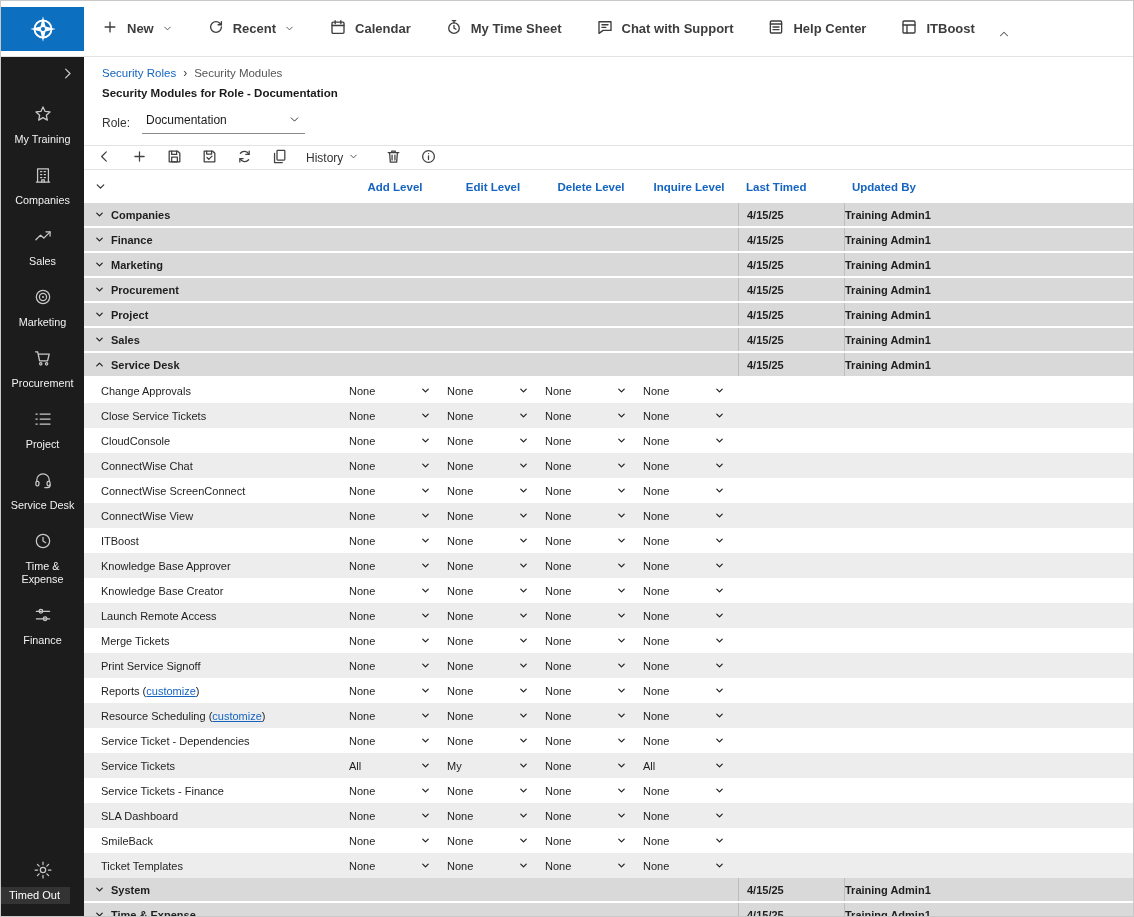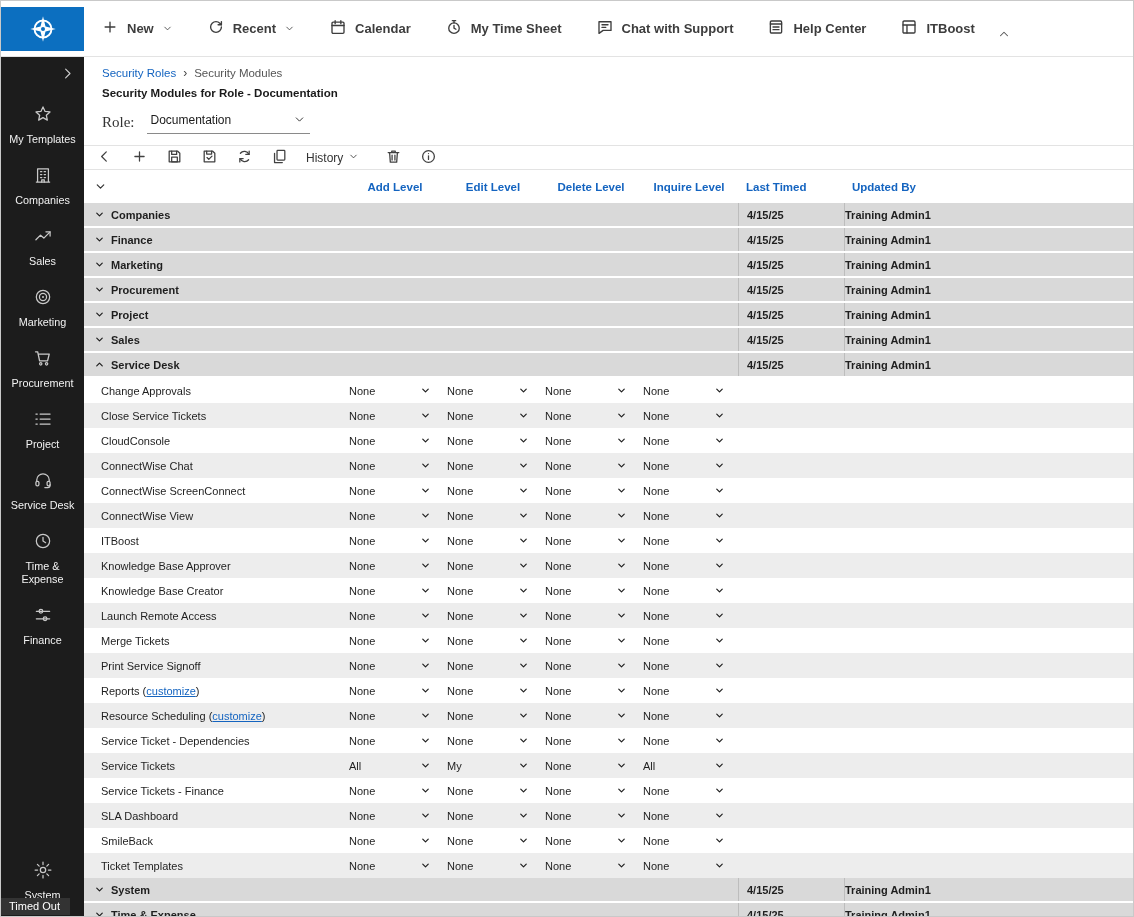--- a/index.html
+++ b/index.html
@@ -27,32 +27,32 @@
   .sidebar { width: 83px; flex: 0 0 83px; background: #1c1c1c; display: flex; flex-direction: column; align-items: center; padding-bottom: 20px; }
   .sb-expand { align-self: flex-end; margin: 9px 9px 0 0; color: #cfcfcf; cursor: pointer; }
   .sb-expand svg { width: 15px; height: 15px; }
   .sb-item { display: flex; flex-direction: column; align-items: center; gap: 5px; margin-top: 19px; cursor: pointer; width: 100%; text-align: center; }
   .sb-ic { color: #c9c9c9; }
   .sb-ic svg { width: 20px; height: 20px; }
   .sb-ic .i { stroke-width: 1.5; }
   .sb-label { font-size: 10.8px; line-height: 1.2; color: #f2f2f2; padding: 0 3px; }
   .sb-system { margin-top: auto; margin-bottom: 6px; }
 
-  .timeout-badge { position: absolute; left: 0; bottom: 1px; background: #333; color: #fff; font-size: 11px; padding: 2px 10px 3px 8px; z-index: 5; }
+  .timeout-badge { position: absolute; left: 0; bottom: 12px; background: #333; color: #fff; font-size: 11px; padding: 2px 10px 3px 8px; z-index: 5; }
 
   
   .main { flex: 1; display: flex; flex-direction: column; background: #fff; min-width: 0; }
   .crumb-block { padding: 9px 0 0 18px; }
   .breadcrumb { display: flex; align-items: center; font-size: 11.5px; }
   .crumb-link { color: #1464c0; cursor: pointer; text-decoration: none; }
   .crumb-sep { margin: 0 7px; color: #444; font-size: 12px; }
   .crumb-cur { color: #555; }
   .page-title { margin-top: 7px; font-size: 11.5px; font-weight: 700; color: #1a1a1a; }
   .role-row { display: flex; align-items: center; margin-top: 12px; }
-  .role-label { font-size: 15px; color: #333; margin-right: 12px; font-family: Liberation Serif, serif; }
+  .role-label { font-size: 12px; color: #333; margin-right: 12px; }
   .role-select { width: 163px; display: flex; align-items: flex-start; justify-content: space-between; border-bottom: 1px solid #8a8a8a; padding: 2px 4px 4px 4px; font-size: 12px; color: #1a1a1a; cursor: pointer; }
   .role-select svg { width: 13px; height: 13px; color: #333; }
 
   
   .toolbar { margin-top: 11px; height: 31px; border-top: 1px solid #e3e3e3; border-bottom: 1px solid #e3e3e3; display: flex; align-items: center; padding-left: 12px; gap: 18px; color: #414141; }
   .tb-btn { background: none; border: none; display: flex; align-items: center; cursor: pointer; color: #414141; padding: 0; font-family: inherit; }
   .tb-btn svg { width: 17px; height: 17px; }
   .tb-history { gap: 5px; font-size: 12px; color: #333; }
   .tb-history .c svg { width: 11px; height: 11px; }
   .tb-trash { margin-left: 8px; }
@@ -170,21 +170,21 @@
     <aside class="sidebar">
       <div class="sb-expand">
         <span><svg viewBox="0 0 24 24">
               <polyline class="i" points="9 5 16 12 9 19"></polyline>
             </svg></span>
       </div>
       <div class="sb-item">
         <span class="sb-ic"><svg viewBox="0 0 24 24">
               <path class="i" d="M12 3.5l2.5 5.4 5.9.6-4.4 4 1.2 5.8-5.2-2.9-5.2 2.9 1.2-5.8-4.4-4 5.9-.6z"></path>
             </svg></span>
-        <span class="sb-label">My Templates</span>
+        <span class="sb-label">My Training</span>
       </div>
       <div class="sb-item">
         <span class="sb-ic"><svg viewBox="0 0 24 24">
               <path class="i" d="M5.5 20.5V4.5h13v16M4 20.5h16"></path>
               <path class="i" d="M9 8h1.6M13.4 8H15M9 11.5h1.6M13.4 11.5H15M9 15h1.6M13.4 15H15"></path>
               <path class="i" d="M10.5 20.5v-2.8h3v2.8"></path>
             </svg></span>
         <span class="sb-label">Companies</span>
       </div>
       <div class="sb-item">

